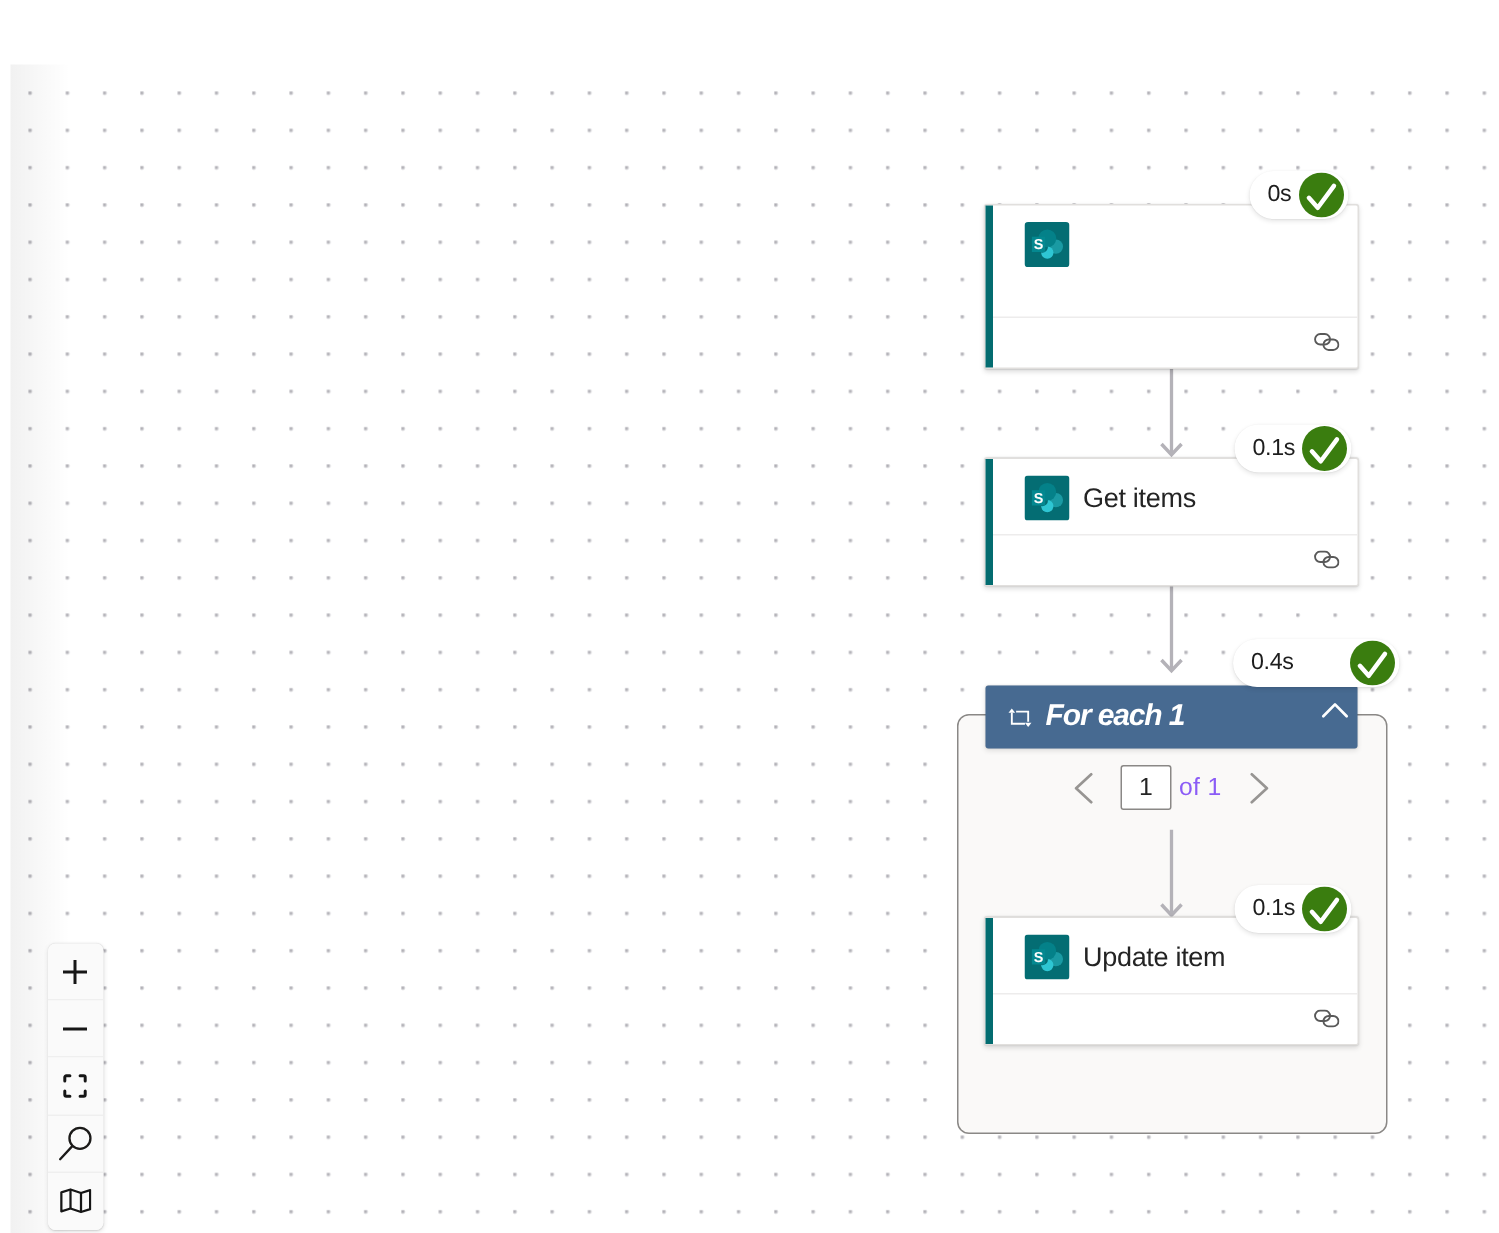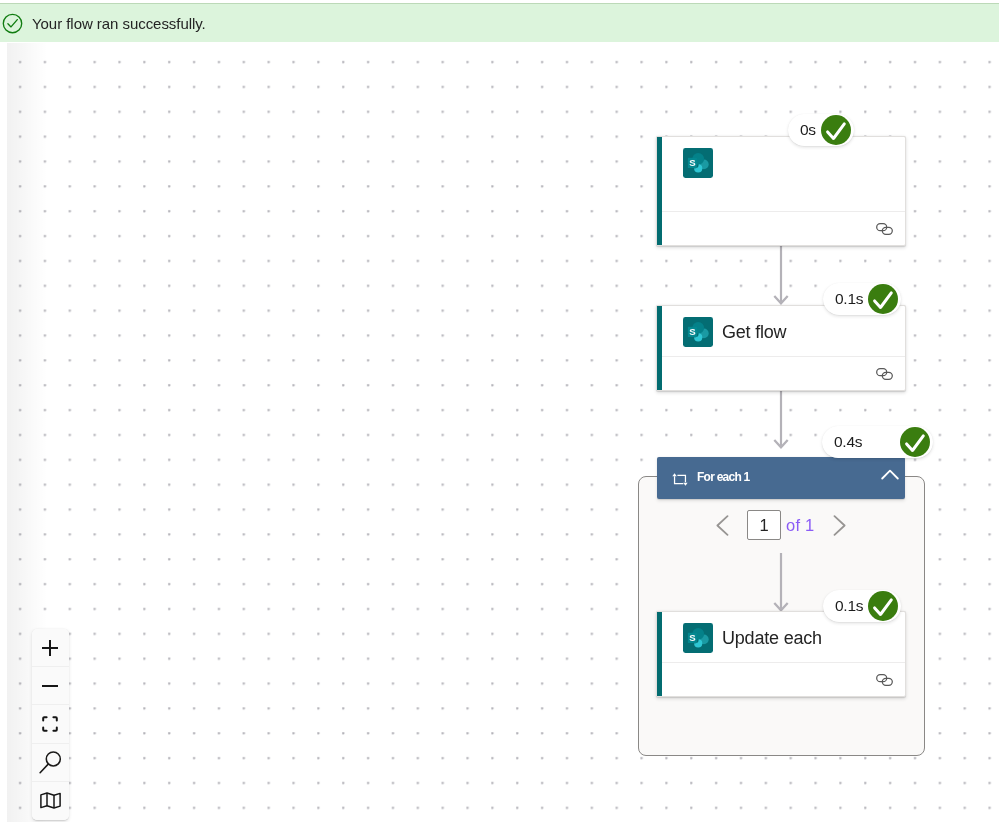--- a/index.html
+++ b/index.html
@@ -82,44 +82,37 @@
 
   
   .fe-box{
     position:absolute;border:1px solid #8a8886;border-radius:8px;background:#faf9f8;
   }
   .fe-head{
     position:absolute;background:#476a91;border-radius:2px;display:flex;align-items:center;
     box-shadow:0 1.6px 3.6px rgba(0,0,0,.10),0 .3px .9px rgba(0,0,0,.10);
   }
   .fe-head .fi{width:16px;height:13px;margin-left:15px;margin-top:1px;display:block;}
-  .fe-head .ft{font-size:12px;font-weight:bold;color:#fff;margin-left:9px;letter-spacing:-.75px;position:relative;top:-1px;}
+  .fe-head .ft{font-size:20px;font-weight:bold;color:#fff;margin-left:9px;letter-spacing:-.75px;position:relative;top:-1px;font-style:italic;}
   .fe-head .chev{position:absolute;right:6px;top:9px;width:18px;height:11px;display:block;}
 
   .pager{position:absolute;display:flex;align-items:center;}
   .pager .pchev{width:13px;height:21px;display:block;}
   .pager .pbox{
     width:34px;height:30px;border:1px solid #8a8886;border-radius:2px;background:#fff;
     display:flex;align-items:center;justify-content:center;
     font-size:16.5px;color:#242424;margin-left:18px;box-sizing:border-box;
   }
   .pager .pof{font-size:16.5px;color:#8b5cf6;margin-left:5px;letter-spacing:.2px;}
   .pager .pchev-next{margin-left:19px;}
 </style>
 </head>
 <body>
 
 <div id="root">
-  <div class="banner">
-    <span class="bicon"><svg width="100%" height="100%" viewBox="0 0 21 21">
-          <circle cx="10.5" cy="10.5" r="9.2" fill="none" stroke="#107c10" stroke-width="1.35"></circle>
-          <path d="M5.9 10.8 L9.0 13.9 L15.3 6.6" fill="none" stroke="#107c10" stroke-width="1.35" stroke-linecap="round" stroke-linejoin="round"></path>
-        </svg></span>
-    <span class="btext">Your flow ran successfully.</span>
-  </div>
 
   <div class="canvas">
     
   </div>
   <div class="canvas-shade"></div>
 
   <div class="graph">
 
     <svg class="conn" style="left:771px;top:246px;" width="20" height="60" viewBox="0 0 20 60">
       <path d="M10 0 L10 57" stroke="#b4b2b8" stroke-width="2.2" fill="none"></path>
@@ -204,21 +197,21 @@
                   <circle cx="11.8" cy="16.6" r="3.85" fill="#000"></circle>
                 </mask>
               </defs>
               <rect width="30" height="30" rx="2.4" fill="#046d73"></rect>
               <circle cx="20.9" cy="16.4" r="4.8" fill="#1a9aa3"></circle>
               <circle cx="15.2" cy="10.9" r="5.95" fill="#048189"></circle>
               <rect x="4.9" y="9.8" width="8.95" height="10.2" fill="#048890"></rect>
               <rect width="30" height="30" fill="#2ec6d3" mask="url(#spm)"></rect>
               <text x="9.35" y="18.0" font-family="Liberation Sans, sans-serif" font-size="9.6" font-weight="bold" fill="#fcfcfc" text-anchor="middle">S</text>
             </svg></span>
-        <span class="ctitle">Get flow</span>
+        <span class="ctitle">Get items</span>
       </div>
       <div class="cfoot">
         <span class="link"><svg width="100%" height="100%" viewBox="0 0 17 12">
               <g fill="none" stroke="#595959" stroke-width="1.25">
                 <rect x="0.7" y="0.7" width="10.0" height="7.0" rx="3.5"></rect>
                 <rect x="6.3" y="4.3" width="10.0" height="7.0" rx="3.5"></rect>
               </g>
             </svg></span>
       </div>
     </div>
@@ -234,33 +227,33 @@
                   <circle cx="11.8" cy="16.6" r="3.85" fill="#000"></circle>
                 </mask>
               </defs>
               <rect width="30" height="30" rx="2.4" fill="#046d73"></rect>
               <circle cx="20.9" cy="16.4" r="4.8" fill="#1a9aa3"></circle>
               <circle cx="15.2" cy="10.9" r="5.95" fill="#048189"></circle>
               <rect x="4.9" y="9.8" width="8.95" height="10.2" fill="#048890"></rect>
               <rect width="30" height="30" fill="#2ec6d3" mask="url(#spm)"></rect>
               <text x="9.35" y="18.0" font-family="Liberation Sans, sans-serif" font-size="9.6" font-weight="bold" fill="#fcfcfc" text-anchor="middle">S</text>
             </svg></span>
-        <span class="ctitle">Update each</span>
+        <span class="ctitle">Update item</span>
       </div>
       <div class="cfoot">
         <span class="link"><svg width="100%" height="100%" viewBox="0 0 17 12">
               <g fill="none" stroke="#595959" stroke-width="1.25">
                 <rect x="0.7" y="0.7" width="10.0" height="7.0" rx="3.5"></rect>
                 <rect x="6.3" y="4.3" width="10.0" height="7.0" rx="3.5"></rect>
               </g>
             </svg></span>
       </div>
     </div>
 
-    <div class="pill" style="left:788px;top:114px;">
+    <div class="pill" style="left:833px;top:114px;">
       <span class="dur">0s</span>
       <span class="ok"><svg width="100%" height="100%" viewBox="0 0 30 30">
             <circle cx="15" cy="15" r="15" fill="#3a7d0f"></circle>
             <path d="M6.6 16.9 L12.5 23.5 L23.3 8.9" fill="none" stroke="#fff" stroke-width="3.0" stroke-linecap="round" stroke-linejoin="round"></path>
           </svg></span>
     </div>
     <div class="pill" style="left:823px;top:283px;">
       <span class="dur">0.1s</span>
       <span class="ok"><svg width="100%" height="100%" viewBox="0 0 30 30">
             <circle cx="15" cy="15" r="15" fill="#3a7d0f"></circle>

